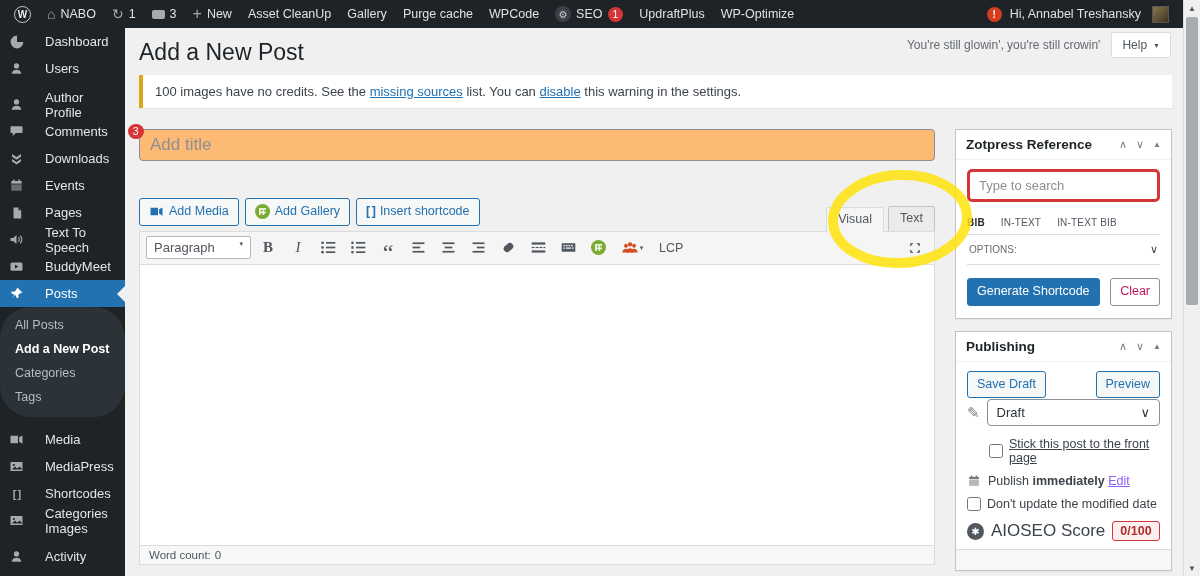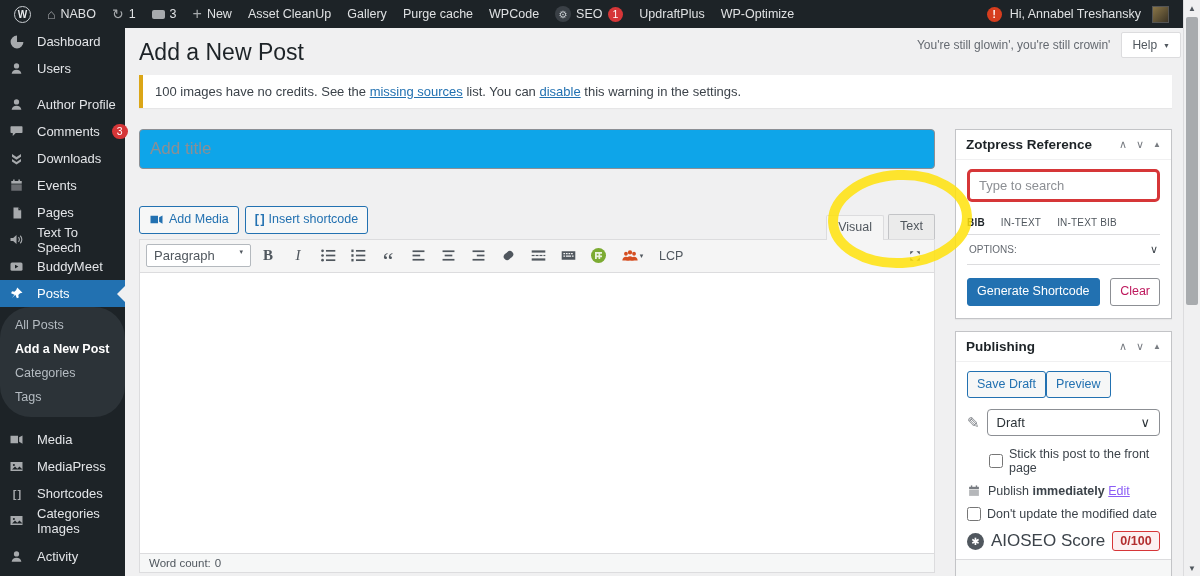--- a/index.html
+++ b/index.html
@@ -37,21 +37,21 @@
   .alert-circle { width:15px;height:15px;border-radius:50%;background:#d63d1e;color:#fff;
     display:flex;align-items:center;justify-content:center;font-size:10px;font-weight:bold; }
   .avatar { width:17px;height:17px;background:linear-gradient(135deg,#8a7648,#3c3425);
     border:1px solid #555; margin-left:6px; }
 
   
   #side-menu {
     position:absolute; top:28px; left:0; width:125px; height:548px;
     background:#1d2327; z-index:40; color:#e3e5e8; font-size:13px;
   }
-  .sm-item { display:flex; align-items:center; gap:12px; padding:6px 8px; height:27px; cursor:pointer; position:relative; color:#e3e5e8; }
+  .sm-item { display:flex; align-items:center; gap:20px; padding:6px 8px; height:27px; cursor:pointer; position:relative; color:#e3e5e8; }
   .sm-item .ic { width:17px; display:flex; justify-content:center; color:#a7aaad; flex-shrink:0; }
   .sm-sep { height:9px; }
   .sm-item.active { background:#2271b1; color:#fff; }
   .sm-item.active .ic { color:#fff; }
   .sm-item.active::after { content:""; position:absolute; right:0; top:50%; margin-top:-8px;
     border:8px solid transparent; border-right-color:#f0f0f1; }
   .sm-sub { background:#2c3338; padding:6px 0 8px;border-radius:31px; }
   .sm-sub-item { padding:5px 8px 5px 15px; color:#b5bcc2; cursor:pointer; font-size:12.5px; }
   .sm-sub-item.current { color:#fff; font-weight:bold; }
   .glyph-ic { font-size:11px; font-weight:bold; letter-spacing:-1px; }
@@ -60,37 +60,37 @@
   #scrollbar { position:absolute; top:0; right:0; width:17px; height:576px;
     background:#f0f0f1; border-left:1px solid #dcdcde; z-index:60; }
   .sb-arrow { height:16px; display:flex; align-items:center; justify-content:center;
     font-size:8px; color:#50575e; cursor:pointer; }
   .sb-arrow.down { position:absolute; bottom:0; left:0; right:0; }
   .sb-thumb { position:absolute; top:17px; left:2px; width:12px; height:288px;
     background:#a8abae; border-radius:2px; cursor:pointer; }
 
   
   #main { position:absolute; left:125px; top:28px; width:1058px; height:548px; padding:0 11px 0 14px; }
-  .header-controls { position:absolute; top:4px; right:2px; display:flex; align-items:center; gap:7px; z-index:10; }
+  .header-controls { position:absolute; top:4px; right:12px; display:flex; align-items:center; gap:7px; z-index:10; }
   .quote-text { font-size:12px; color:#646970; margin-right:4px; }
   .meta-btn { background:#fff; border:1px solid #dcdcde; border-radius:2px;
     color:#50575e; font-size:12px; padding:5px 10px; display:flex; align-items:center; gap:6px; cursor:pointer; font-family:inherit; }
   .meta-btn .chev { font-size:7px; color:#50575e; }
   h1 { font-size:23px; font-weight:400; color:#1d2327; padding:11px 0 9px; }
 
   .notice { background:#fff; border-left:4px solid #dba617; box-shadow:0 1px 1px rgba(0,0,0,.04);
     padding:9px 12px; font-size:13px; color:#3c434a; margin-bottom:21px; }
   .notice a { color:#2271b1; text-decoration:underline; cursor:pointer; }
 
   .columns { display:flex; gap:20px; align-items:flex-start; }
   .left-col { flex:1; min-width:0; }
   .right-col { width:217px; flex-shrink:0; }
 
-  .title-input { width:100%; height:40px; border:1px solid #8c8f94; border-radius:4px;
-    padding:3px 10px; font-size:17px; font-family:inherit; color:#2c3338; background:#0ea5e9; }
+  .title-input { width:100%; height:32px; border:1px solid #8c8f94; border-radius:4px;
+    padding:3px 10px; font-size:17px; font-family:inherit; color:#2c3338; background:#fdba74; }
   .title-input::placeholder { color:#8c8f94; }
 
   .editor-tools { display:flex; justify-content:space-between; align-items:flex-end; margin-top:37px; }
   .media-buttons { display:flex; gap:6px; padding-bottom:5px; }
   .btn { display:inline-flex; align-items:center; gap:5px; border:1px solid #2271b1;
     background:#f6f7f7; color:#2271b1; border-radius:3px; padding:4px 9px;
     font-size:12.5px; cursor:pointer; font-family:inherit; line-height:1.4; }
   .btn-primary { background:#2271b1; border-color:#2271b1; color:#fff; }
   .btn-gray { border-color:#8c8f94; color:#be185d; background:#fff; }
   .ngg-dot { width:15px; height:15px; border-radius:50%; background:#7cab32; position:relative; }
@@ -139,28 +139,28 @@
   .zp-tabs { display:flex; gap:16px; margin-top:15px; font-size:10px; color:#50575e; letter-spacing:.2px; }
   .zp-tab { cursor:pointer; padding-bottom:6px; }
   .zp-tab.active { color:#1d2327; font-weight:bold; }
   .zp-options { border-top:1px solid #dcdcde; border-bottom:1px solid #dcdcde;
     display:flex; justify-content:space-between; align-items:center; padding:8px 2px;
     font-size:10px; color:#646970; cursor:pointer; }
   .zp-options .chev { font-size:11px; color:#3c434a; }
   .zp-buttons { display:flex; justify-content:space-between; align-items:center; margin-top:13px; }
 
   .pub-row { display:flex; align-items:center; gap:7px; }
-  .pub-btn-row { display:flex; justify-content:flex-start; margin-bottom:11px; }
+  .pub-btn-row { display:flex; justify-content:space-between; margin-bottom:1px; }
   .draft-row { display:flex; align-items:center; gap:7px; margin-bottom:11px; }
   .pencil { color:#787c82; font-size:15px; }
   .draft-select { flex:1; display:flex; justify-content:space-between; align-items:center;
     border:1px solid #8c8f94; border-radius:4px; background:#fff; padding:5px 9px;
     font-size:13px; color:#2c3338; cursor:pointer; }
   .chk-row { display:flex; align-items:center; gap:6px; font-size:12.5px; color:#3c434a; margin:9px 0 0; }
-  .chk-row.indent { padding-left:22px; margin-top:4px; margin-bottom:9px; }
+  .chk-row.indent { padding-left:22px; margin-top:4px; margin-bottom:9px;text-decoration:underline; }
   .chk-row input { width:14px; height:14px; cursor:pointer; flex-shrink:0; }
   .cal-ic { color:#787c82; }
   .edit-link { color:#8b5cf6; text-decoration:underline; cursor:pointer; }
   .aioseo-row { display:flex; align-items:center; gap:7px; margin-top:10px; }
   .aioseo-ic { width:17px; height:17px; border-radius:50%; background:#50575e; color:#fff;
     display:flex; align-items:center; justify-content:center; font-size:10px; flex-shrink:0; }
   .score-badge { color:#b32d2e; border:1px solid #d63638; background:#fcf0f1;
     border-radius:3px; padding:2px 7px; font-weight:bold; font-size:12.5px; }
   .postbox-footer { border-top:1px solid #dcdcde; background:#f6f7f7; padding:10px; text-align:right; }
 
@@ -393,20 +393,24 @@
       <input class="title-input" type="text" placeholder="Add title" style="">
 
       <div class="editor-tools">
         <div class="media-buttons">
           <button class="btn">
             <svg width="15" height="15" viewBox="0 0 20 20" fill="#2271b1">
                 <path d="M2 5h10v10H2z"></path>
                 <path d="M13.5 7l4.5-2.5v11L13.5 13z"></path>
               </svg>
             <span>Add Media</span>
+          </button>
+          <button class="btn">
+            <span class="ngg-dot"></span>
+            <span>Add Gallery</span>
           </button>
           <button class="btn">
             <span class="sc-glyph">[ ]</span>
             <span>Insert shortcode</span>
           </button>
         </div>
         <div class="editor-tabs">
           <div class="etab active">Visual</div>
           <div class="etab">Text</div>
         </div>

